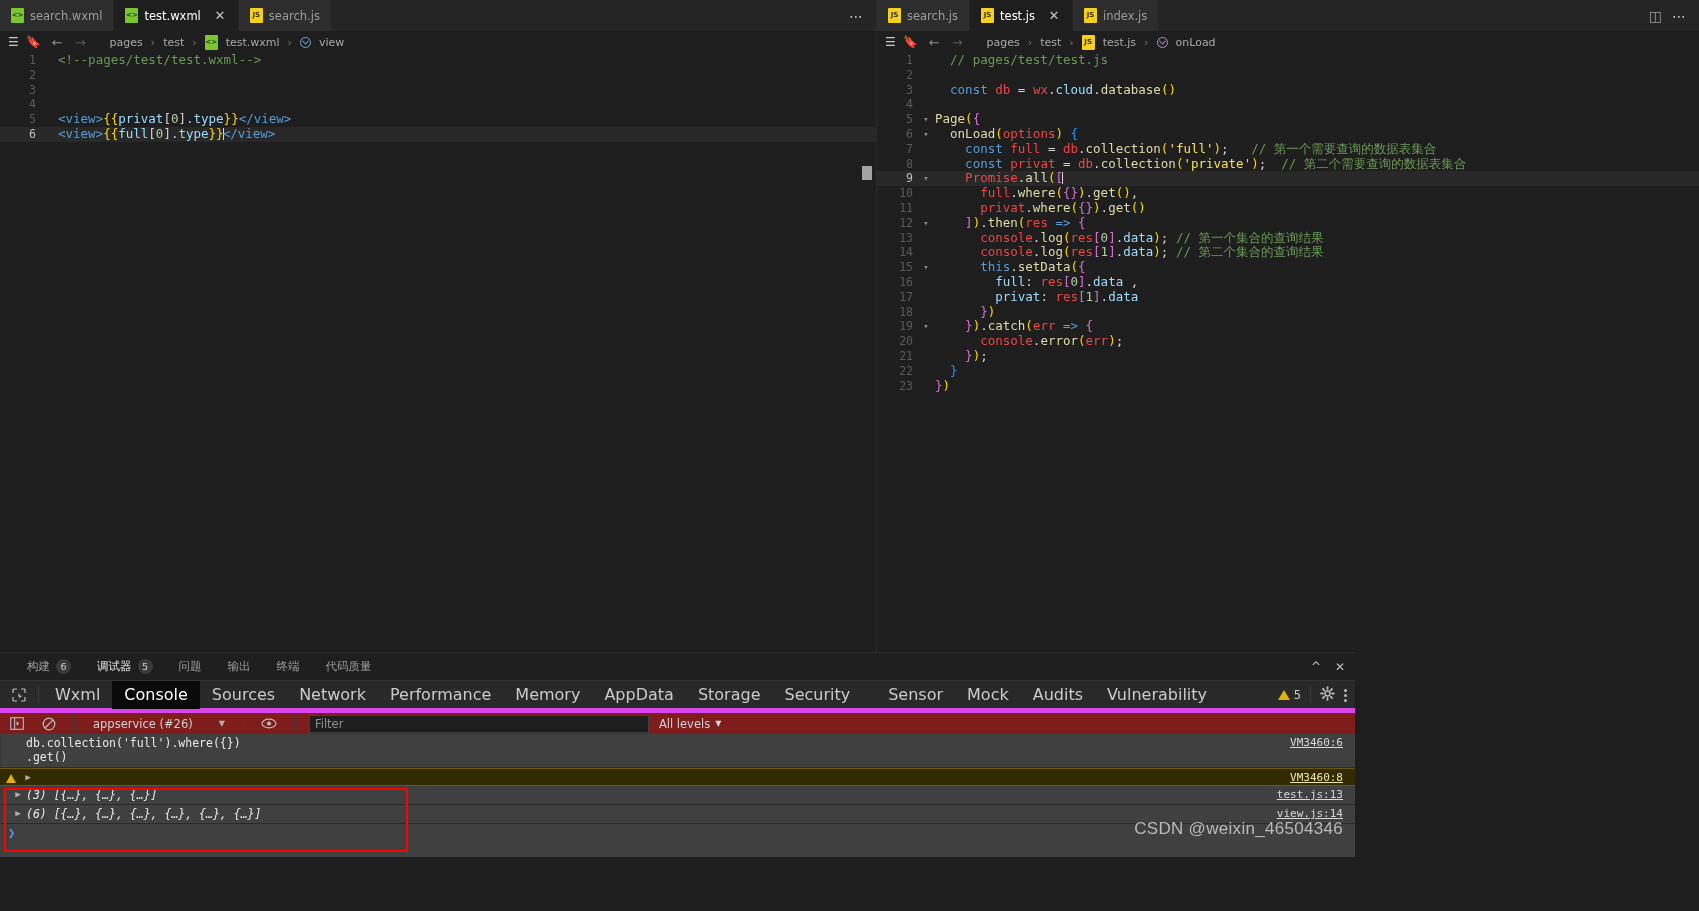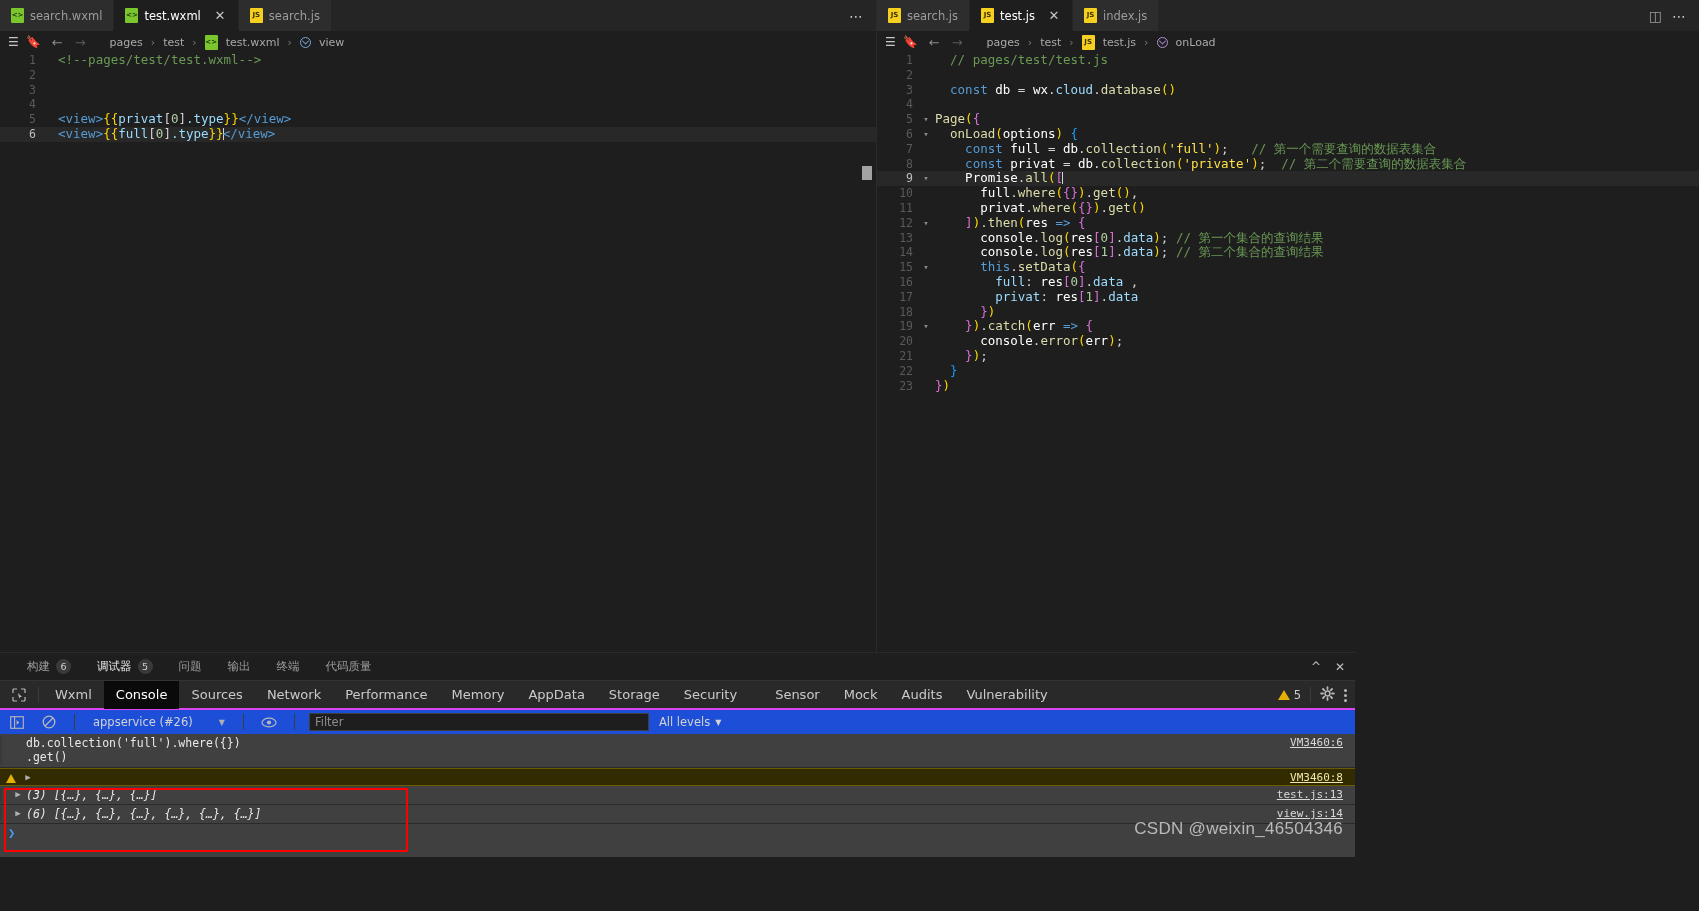--- a/index.html
+++ b/index.html
@@ -100,21 +100,21 @@
     color: #8a8a8a; font-size: 9px; user-select:none; cursor:pointer;
   }
   .codetext { flex: 1 1 auto; padding-left: 2px; }
 
   
   .c-cmt   { color: #6a9955; }
   .c-tag   { color: #569cd6; }
   .c-mus   { color: #9cdcfe; }
   .c-kw2   { color: #569cd6; }
   .c-fn    { color: #dcdcaa; }
-  .c-var   { color: #ffffff; }
+  .c-var   { color: #ef4444; }
   .c-str   { color: #fde047; }
   .c-num   { color: #b5cea8; }
   .c-pnc   { color: #d4d4d4; }
   .c-yel   { color: #ffd700; }
   .c-pur   { color: #da70d6; }
   .c-blu   { color: #179fff; }
   .c-this  { color: #569cd6; }
   .c-prop  { color: #9cdcfe; }
 
   .caret {
@@ -159,39 +159,39 @@
     background:#292929; border-top:1px solid #333;
     position: relative; padding-left: 4px;
   }
   .dt-inspect {
     width:26px;height:22px;display:inline-flex;align-items:center;justify-content:center;
     color:#b8b8b8; cursor:pointer; margin:0 2px;
   }
   .dt-div { width:1px; height:16px; background:#3c3c3c; margin:0 4px; }
   .dt-tab {
     padding:0 12px; height:28px; display:flex; align-items:center;
-    font-size:13px; color:#cacaca; cursor:pointer; white-space:nowrap;
+    font-size:16px; color:#cacaca; cursor:pointer; white-space:nowrap;
   }
   .dt-tab.active { background:#0a0a0a; color:#ffffff; }
   .dt-right{
     position:absolute;right:8px;top:0;height:28px;display:flex;align-items:center;gap:9px;
   }
   .warn-badge{display:flex;align-items:center;gap:4px;font-size:11.5px;color:#cccccc;}
   .tri-warn{
     width:0;height:0;border-left:6px solid transparent;border-right:6px solid transparent;
     border-bottom:10px solid #e2b007; position:relative;
   }
   .dt-div2{width:1px;height:16px;background:#3c3c3c;}
   .kebab{display:flex;flex-direction:column;gap:2px;align-items:center;cursor:pointer;}
   .kebab i{width:3px;height:3px;border-radius:50%;background:#b9b9b9;display:block;}
 
   
   .con-toolbar {
     display:flex; align-items:center; height:26px; gap:10px;
-    background:#1d4ed8; border-top:2px solid #d946ef; padding:0 6px;
+    background:#7f1d1d; border-top:5px solid #d946ef; padding:0 6px;
   }
   .ct-ico{width:22px;height:20px;display:inline-flex;align-items:center;justify-content:center;color:#b8b8b8;cursor:pointer;}
   .ct-sel{
     display:flex;align-items:center;gap:26px;font-size:11.5px;color:#d2d2d2;cursor:pointer;
     padding:0 4px;
   }
   .ct-filter{
     flex:0 0 340px; height:18px; background:#1e1e1e; border:1px solid #3f3f3f;
     color:#8d8d8d; font-size:11.5px; padding:0 5px; display:flex;align-items:center;
   }

